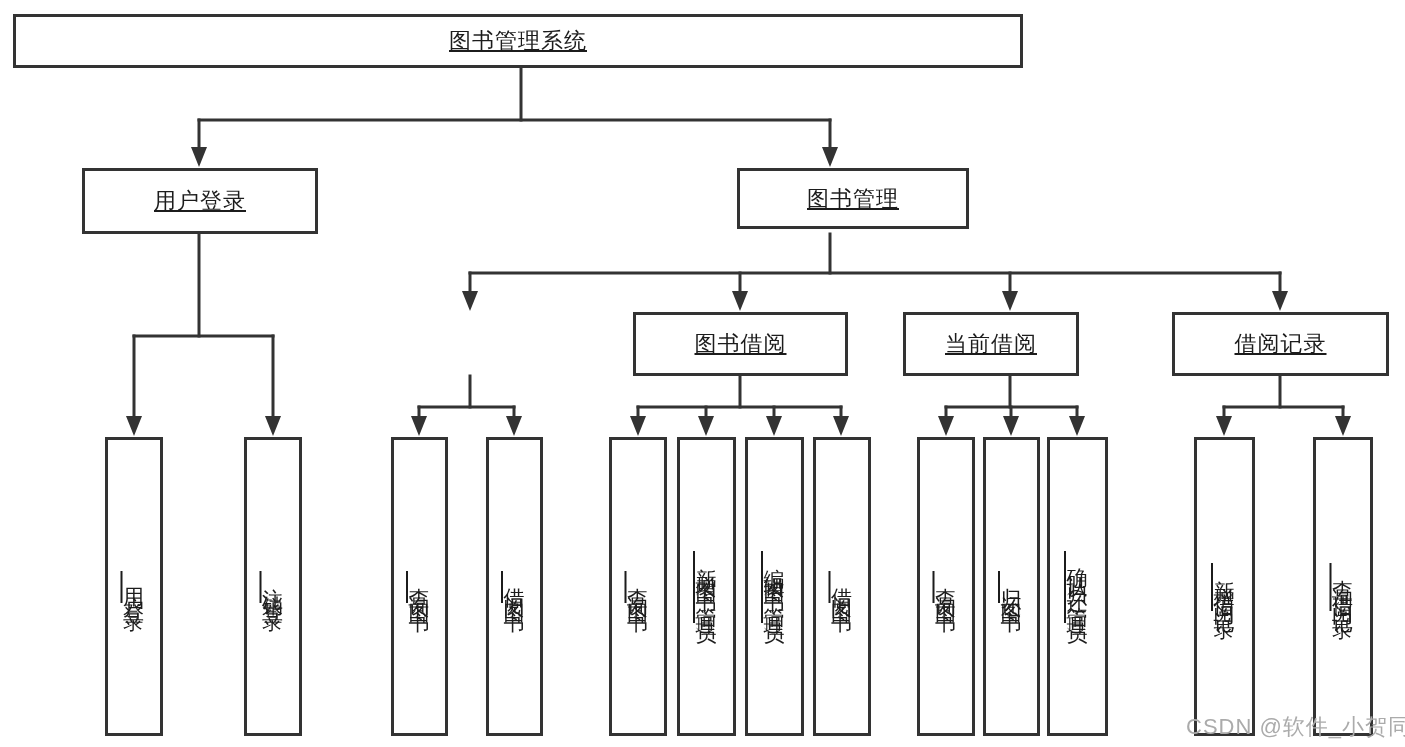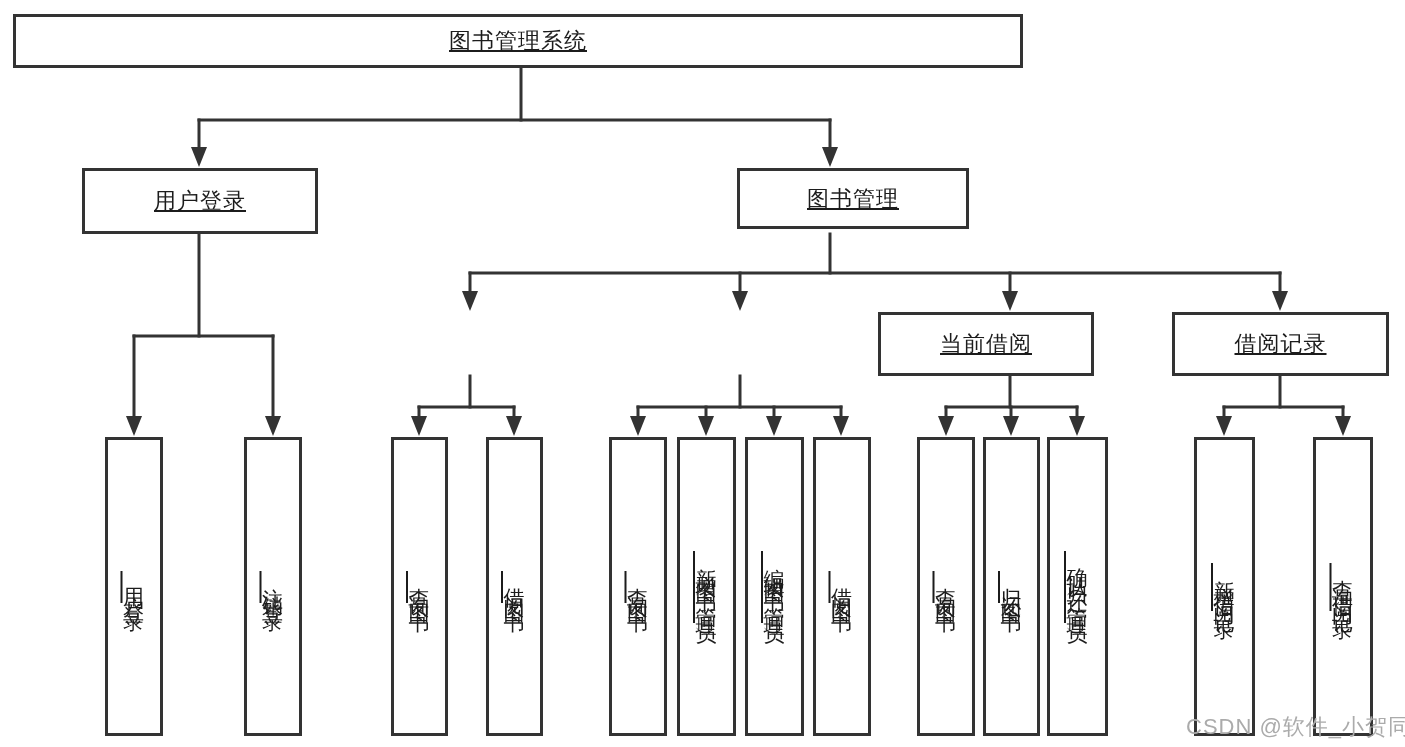--- a/index.html
+++ b/index.html
@@ -114,21 +114,24 @@
     <span>图书管理系统</span>
   </div>
 
   <div class="node hbox" style="left:82px;top:168px;width:236px;height:66px;">
     <span>用户登录</span>
   </div>
   <div class="node hbox" style="left:737px;top:168px;width:232px;height:61px;">
     <span>图书管理</span>
   </div>
 
-  <div class="node hbox" style="left:878px;top:312px;width:216px;height:64px;">
+  <div class="node hbox" style="left:633px;top:312px;width:215px;height:64px;">
+    <span>图书借阅</span>
+  </div>
+  <div class="node hbox" style="left:903px;top:312px;width:176px;height:64px;">
     <span>当前借阅</span>
   </div>
   <div class="node hbox" style="left:1172px;top:312px;width:217px;height:64px;">
     <span>借阅记录</span>
   </div>
 
   <div class="node vbox" style="left:105px;top:437px;width:58px;height:299px;">
     <span class="vtext">用户登录</span>
   </div>
   <div class="node vbox" style="left:244px;top:437px;width:58px;height:299px;">

